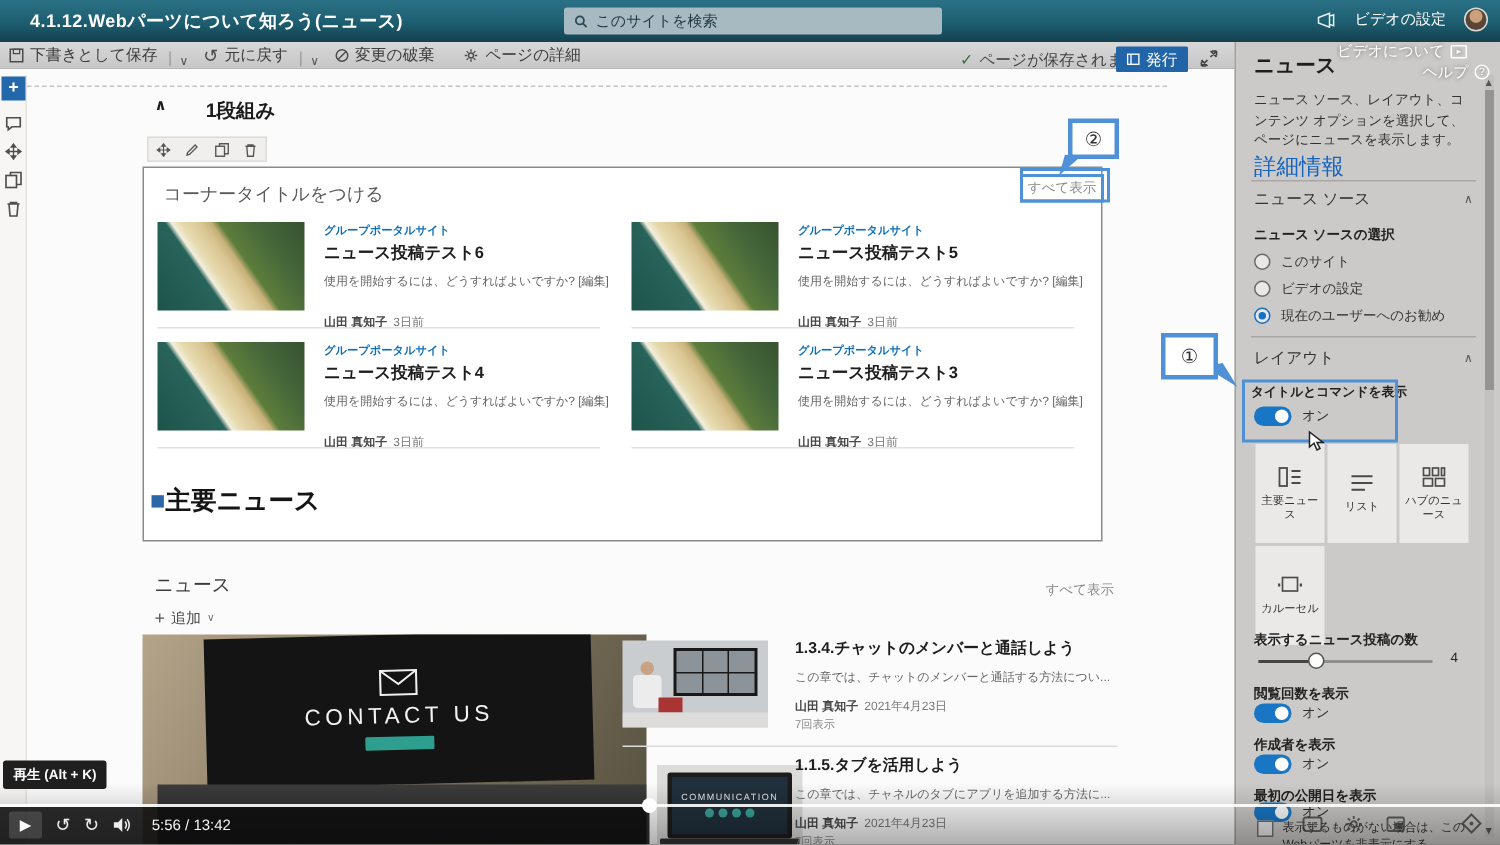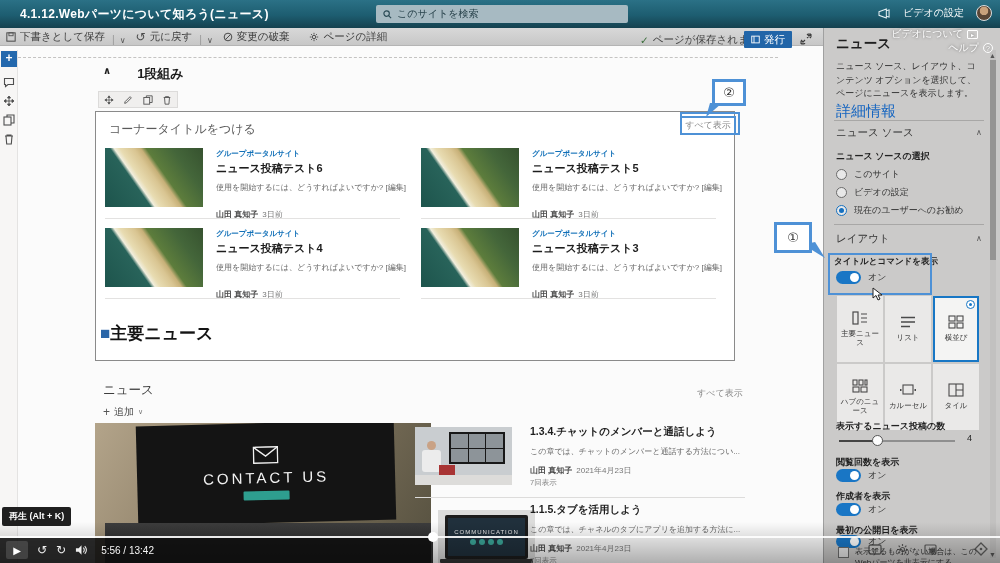--- a/index.html
+++ b/index.html
@@ -399,54 +399,37 @@
             <path d="M9 3h6 M9 7h6 M9 11h6" stroke="#4a4a4a" stroke-width="1.2"></path>
           </svg>
         <div class="lbl">主要ニュース</div>
       </div>
       <div class="ltile">
         <svg width="16" height="14" viewBox="0 0 16 14">
             <path d="M1 2.5h14 M1 7h14 M1 11.5h9" stroke="#4a4a4a" stroke-width="1.3"></path>
           </svg>
         <div class="lbl">リスト</div>
       </div>
-      <div class="ltile sel">
-        <div class="seldot"></div>
-        <svg width="16" height="14" viewBox="0 0 16 14">
-            <rect x="1" y="1" width="6" height="5" fill="none" stroke="#4a4a4a" stroke-width="1.1"></rect>
-            <rect x="9" y="1" width="6" height="5" fill="none" stroke="#4a4a4a" stroke-width="1.1"></rect>
-            <rect x="1" y="8" width="6" height="5" fill="none" stroke="#4a4a4a" stroke-width="1.1"></rect>
-            <rect x="9" y="8" width="6" height="5" fill="none" stroke="#4a4a4a" stroke-width="1.1"></rect>
-          </svg>
-        <div class="lbl">横並び</div>
-      </div>
       <div class="ltile">
         <svg width="16" height="14" viewBox="0 0 16 14">
             <rect x="1" y="1" width="4" height="5" fill="none" stroke="#4a4a4a" stroke-width="1.1"></rect>
             <rect x="7" y="1" width="4" height="5" fill="none" stroke="#4a4a4a" stroke-width="1.1"></rect>
             <rect x="13" y="1" width="2" height="5" fill="none" stroke="#4a4a4a" stroke-width="1.1"></rect>
             <rect x="1" y="8" width="6" height="5" fill="none" stroke="#4a4a4a" stroke-width="1.1"></rect>
             <rect x="9" y="8" width="6" height="5" fill="none" stroke="#4a4a4a" stroke-width="1.1"></rect>
           </svg>
         <div class="lbl">ハブのニュース</div>
       </div>
       <div class="ltile">
         <svg width="16" height="14" viewBox="0 0 16 14">
             <rect x="3" y="2" width="10" height="9" fill="none" stroke="#4a4a4a" stroke-width="1.1"></rect>
             <rect x="0" y="6" width="1.5" height="2" fill="#4a4a4a"></rect>
             <rect x="14.5" y="6" width="1.5" height="2" fill="#4a4a4a"></rect>
           </svg>
         <div class="lbl">カルーセル</div>
-      </div>
-      <div class="ltile">
-        <svg width="16" height="14" viewBox="0 0 16 14">
-            <rect x="1" y="1" width="14" height="12" fill="none" stroke="#4a4a4a" stroke-width="1.1"></rect>
-            <path d="M8 1v12 M8 7h7" stroke="#4a4a4a" stroke-width="1.1"></path>
-          </svg>
-        <div class="lbl">タイル</div>
       </div>
     </div>
 
     <div class="grouplbl" style="top:392px">表示するニュース投稿の数</div>
     <div class="slider">
       <div class="sliderfill"></div>
       <div class="sliderthumb"></div>
     </div>
     <div class="slidervalue">4</div>
 

